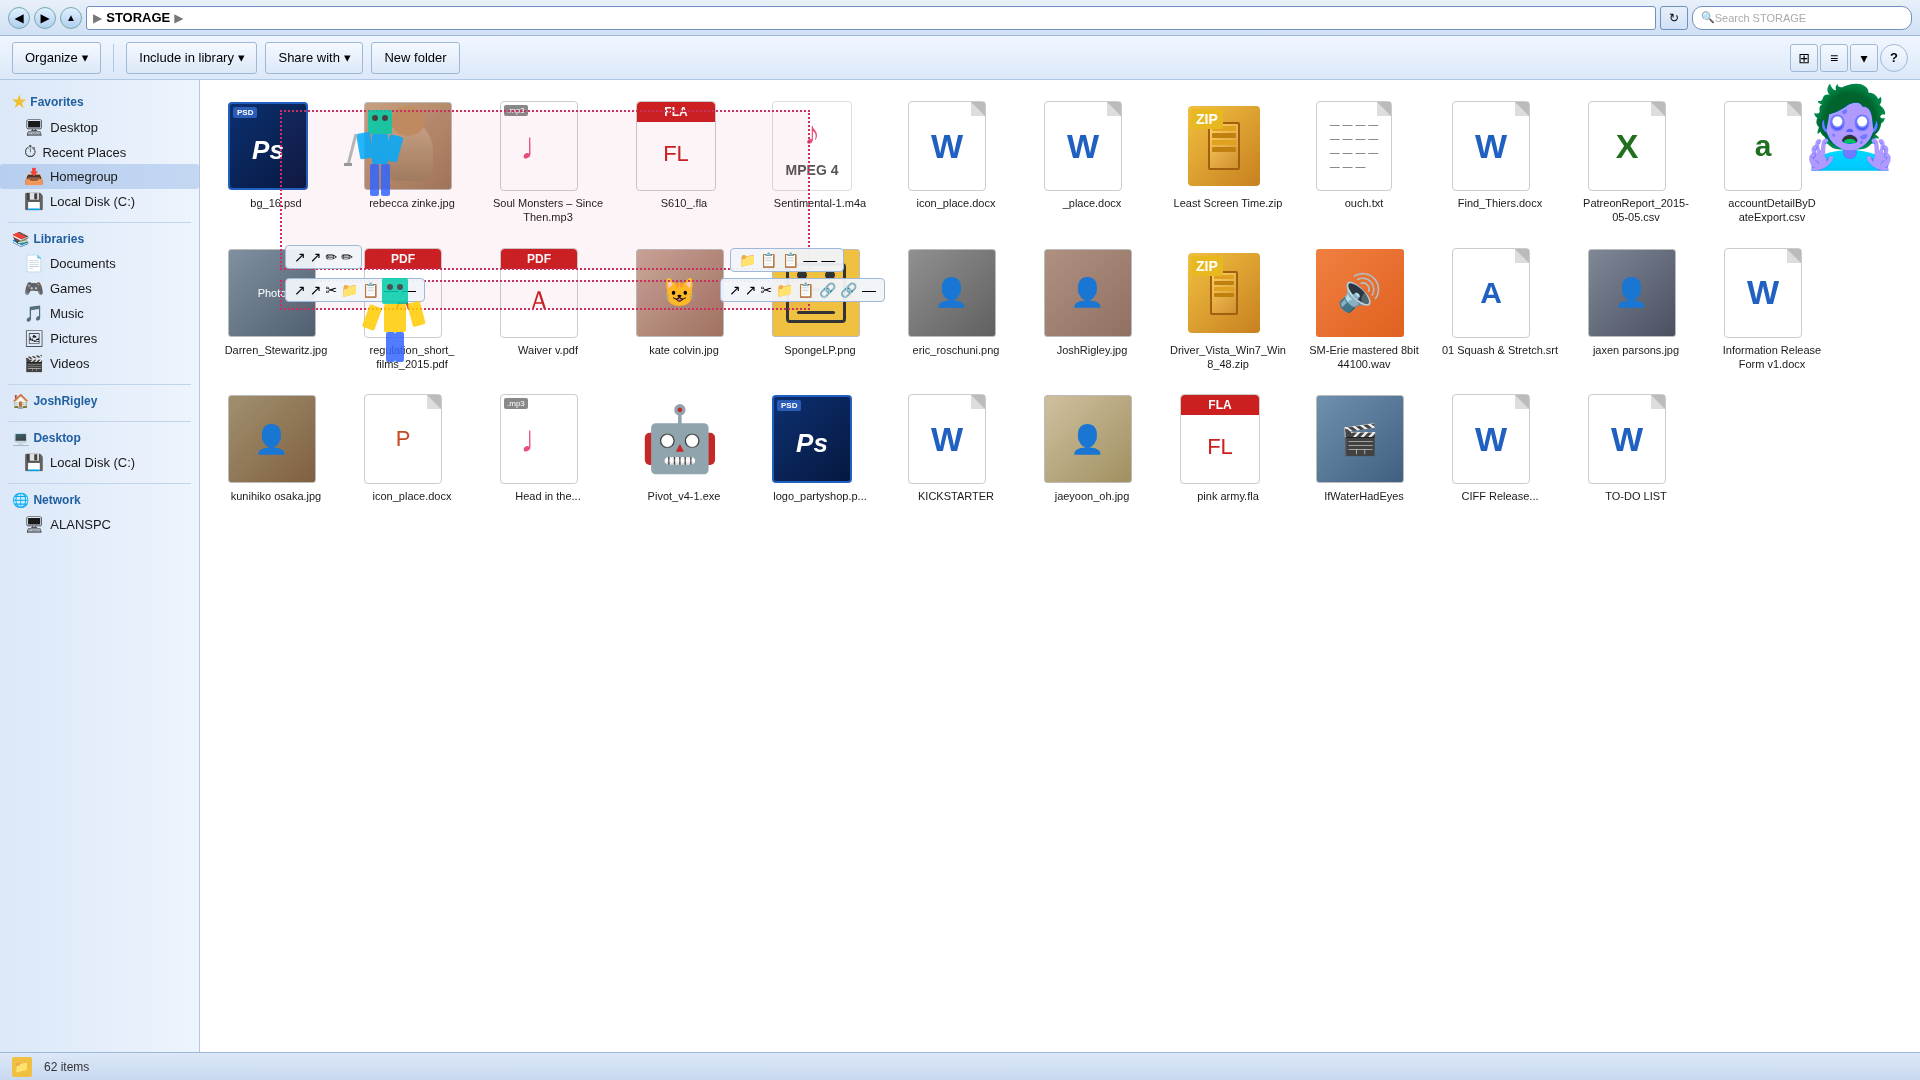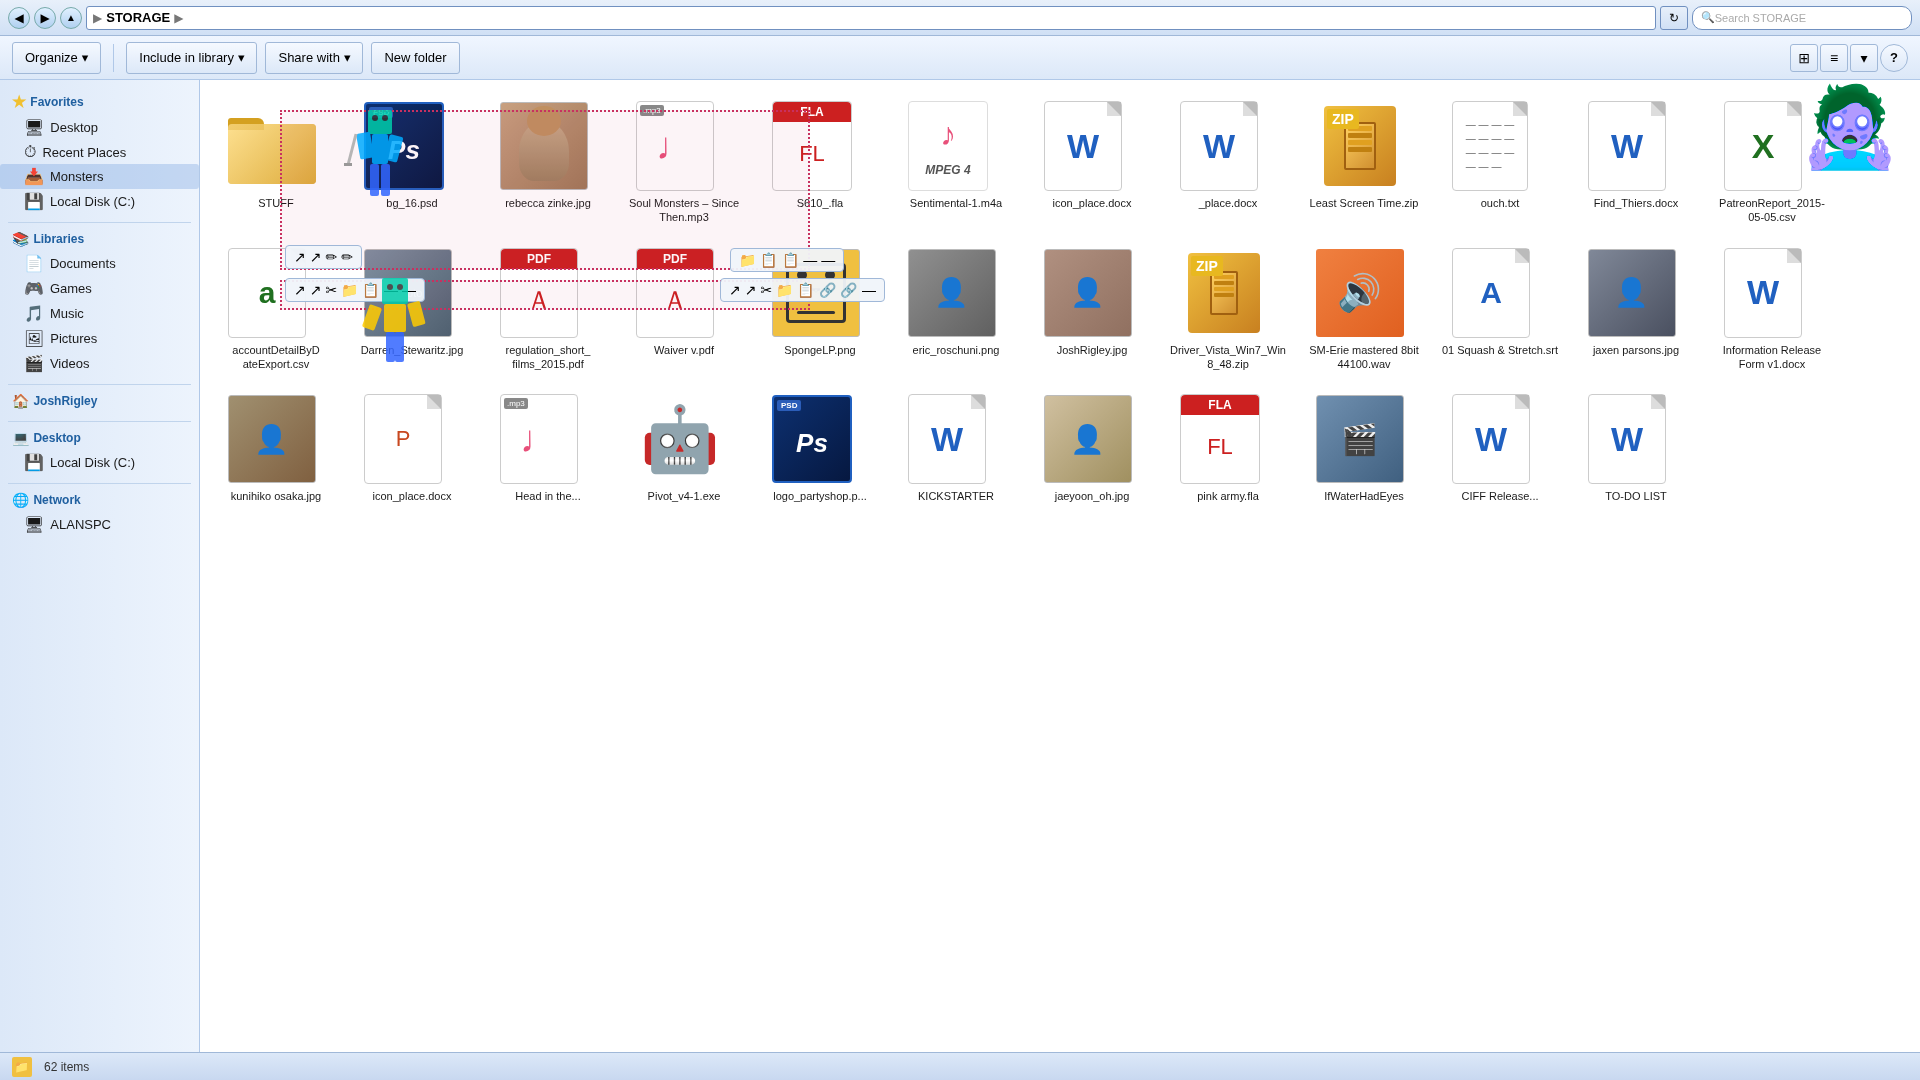--- a/index.html
+++ b/index.html
@@ -245,21 +245,21 @@
       <div class="sidebar-item">
         <span class="sidebar-icon">🖥</span>
         <span>Desktop</span>
       </div>
       <div class="sidebar-item">
         <span class="sidebar-icon">⏱</span>
         <span>Recent Places</span>
       </div>
       <div class="sidebar-item active">
         <span class="sidebar-icon">📥</span>
-        <span>Monsters</span>
+        <span>Homegroup</span>
       </div>
       <div class="sidebar-item">
         <span class="sidebar-icon">💾</span>
         <span>Local Disk (C:)</span>
       </div>
     </div>
     <div class="sidebar-divider"></div>
     <div class="sidebar-section">
       <div class="sidebar-header">
         <span style="font-size:14px;color:#6080c0;">📚</span>
@@ -349,30 +349,20 @@
         <span>✂</span>
         <span>📁</span>
         <span>📋</span>
         <span>🔗</span>
         <span>🔗</span>
         <span>—</span>
     </div>
 
     <div class="file-grid">
 
-      <div class="file-item">
-        <div class="file-icon">
-          <div style="position:relative;width:88px;height:72px;">
-            <div style="position:absolute;top:14px;left:0;width:88px;height:60px;background:linear-gradient(135deg,#f8e090,#d8a030);border-radius:4px;"></div>
-            <div style="position:absolute;top:8px;left:0;width:36px;height:12px;background:#d4a020;border-radius:3px 6px 0 0;"></div>
-            <div style="position:absolute;top:14px;left:0;width:88px;height:60px;background:linear-gradient(135deg,#ffe090,#e0b040);border-radius:4px;opacity:0.7;"></div>
-          </div>
-        </div>
-        <div class="file-name">STUFF</div>
-      </div>
 
       <div class="file-item">
         <div class="file-icon">
           <div style="width:80px;height:88px;background:linear-gradient(135deg,#0d3070,#061840);border-radius:4px;display:flex;flex-direction:column;align-items:center;justify-content:center;border:2px solid #2060c0;position:relative;">
             <div style="position:absolute;top:3px;left:3px;background:#2b5db8;color:white;font-size:8px;padding:1px 4px;border-radius:2px;font-weight:bold;">PSD</div>
             <div style="color:white;font-size:26px;font-weight:bold;font-style:italic;margin-top:8px;">Ps</div>
           </div>
         </div>
         <div class="file-name">bg_16.psd</div>
       </div>
@@ -405,21 +395,21 @@
             <div style="font-size:22px;margin-top:16px;color:#cc2020;">FL</div>
           </div>
         </div>
         <div class="file-name">S610_.fla</div>
       </div>
 
       <div class="file-item">
         <div class="file-icon">
           <div style="width:80px;height:90px;background:white;border:1px solid #ddd;border-radius:4px;display:flex;flex-direction:column;align-items:center;justify-content:center;">
             <div style="font-size:32px;color:#e8507a;">♪</div>
-            <div style="font-size:12px;font-weight:bold;color:#555;margin-top:10px;font-style:italic;">MPEG 4</div>
+            <div style="font-size:14px;font-weight:bold;color:#555;margin-top:10px;">MPEG 4</div>
           </div>
         </div>
         <div class="file-name">Sentimental-1.m4a</div>
       </div>
 
       <div class="file-item">
         <div class="file-icon">
           <div style="width:78px;height:90px;background:white;border:1px solid #ccc;border-radius:4px;display:flex;align-items:center;justify-content:center;position:relative;">
             <div style="position:absolute;top:0;right:0;width:0;height:0;border-left:14px solid #ddd;border-top:14px solid #bbb;"></div>
             <span style="font-size:34px;color:#2060c0;font-weight:bold;">W</span>
@@ -522,20 +512,28 @@
       <div class="file-item">
         <div class="file-icon">
           <div style="width:78px;height:90px;background:white;border:1px solid #ccc;border-radius:4px;position:relative;display:flex;flex-direction:column;align-items:center;justify-content:center;">
             <div style="position:absolute;top:0;left:0;right:0;background:#cc2020;color:white;font-size:12px;font-weight:bold;padding:3px;text-align:center;border-radius:4px 4px 0 0;">PDF</div>
             <div style="font-size:26px;color:#cc2020;margin-top:16px;">Ａ</div>
           </div>
         </div>
         <div class="file-name">Waiver v.pdf</div>
       </div>
 
+      <div class="file-item">
+        <div class="file-icon">
+          <div style="width:88px;height:88px;border:1px solid #bbb;border-radius:3px;overflow:hidden;background:linear-gradient(135deg,#c8a898,#a07060);display:flex;align-items:center;justify-content:center;">
+            <div style="text-align:center;color:white;font-size:28px;">😺</div>
+          </div>
+        </div>
+        <div class="file-name">kate colvin.jpg</div>
+      </div>
 
       <div class="file-item">
         <div class="file-icon">
           <div style="width:88px;height:88px;border:1px solid #bbb;border-radius:3px;background:#f0c040;display:flex;align-items:center;justify-content:center;">
             <div style="width:60px;height:60px;background:#f0c040;border-radius:4px;border:3px solid #333;display:flex;align-items:center;justify-content:center;position:relative;">
               <div style="position:absolute;top:4px;left:8px;width:10px;height:10px;background:#333;border-radius:50%;"></div>
               <div style="position:absolute;top:4px;right:8px;width:10px;height:10px;background:#333;border-radius:50%;"></div>
               <div style="position:absolute;bottom:6px;left:8px;right:8px;height:3px;background:#333;border-radius:2px;"></div>
               <div style="font-size:8px;color:#333;position:absolute;top:20px;font-weight:bold;">😎</div>
             </div>

